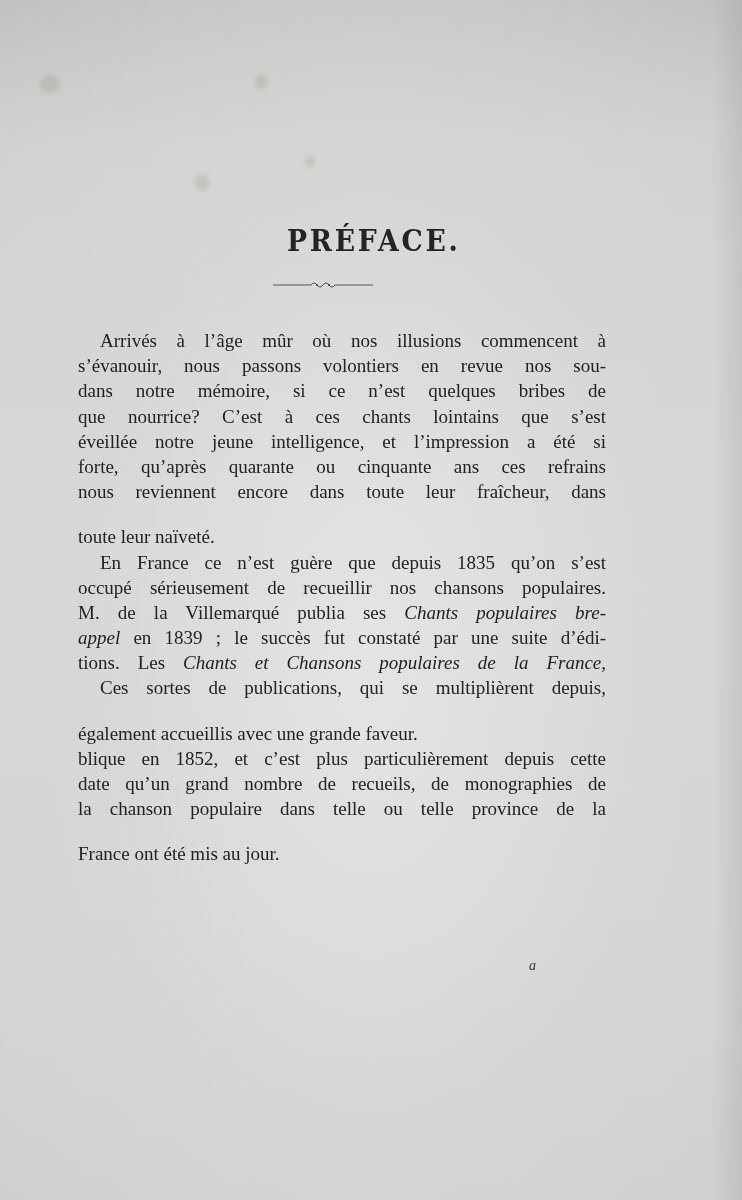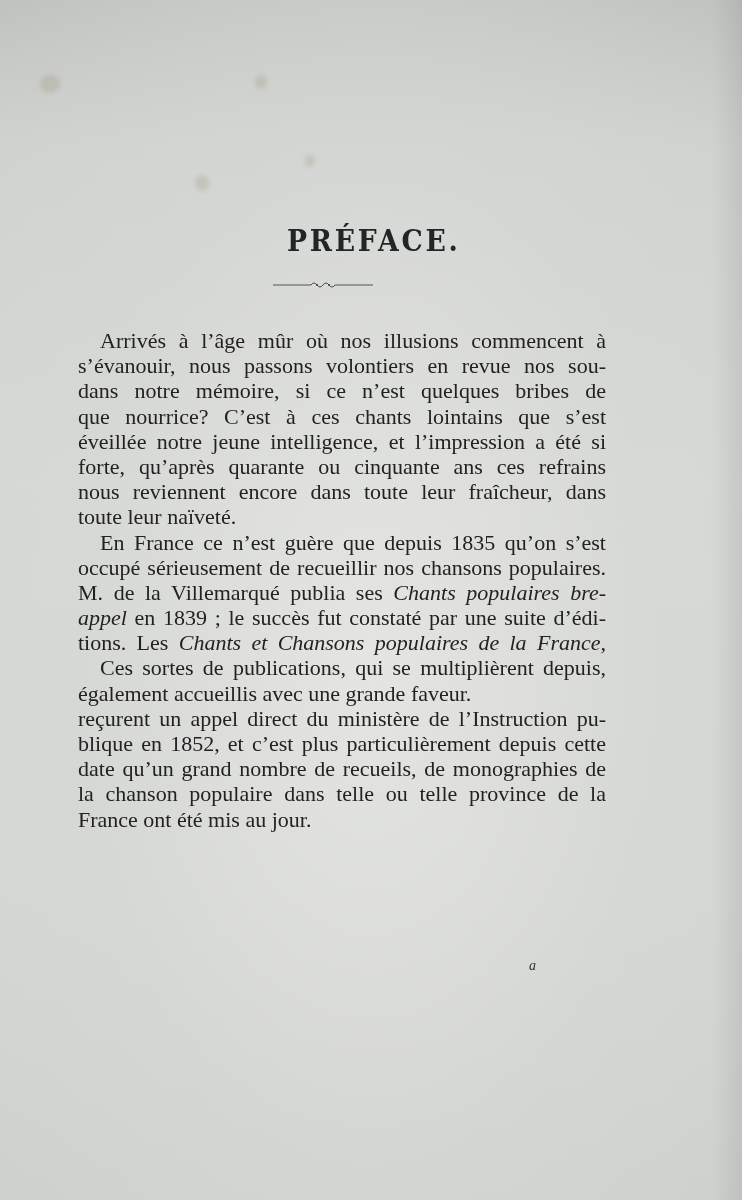--- a/index.html
+++ b/index.html
@@ -57,33 +57,34 @@
       left: 273px;
       width: 100px;
       height: 12px;
     }
     .text {
       position: absolute;
       top: 328px;
       left: 78px;
       width: 528px;
       font-family: "Liberation Serif", "DejaVu Serif", serif;
-      font-size: 22px;
+      font-size: 19px;
       line-height: 25.2px;
       color: #222;
     }
     .line {
       display: block;
       white-space: nowrap;
       text-align: justify;
       text-align-last: justify;
       height: 25.2px;
     }
     .line.last {
       text-align-last: left;
+      margin-top: 20px;
     }
     .line.indent {
       padding-left: 22px;
     }
     .it {
       font-style: italic;
     }
     .signature {
       position: absolute;
       top: 958px;
@@ -122,21 +123,20 @@
       <span class="line">forte, qu’après quarante ou cinquante ans ces refrains</span>
       <span class="line">nous reviennent encore dans toute leur fraîcheur, dans</span>
       <span class="line last">toute leur naïveté.</span>
       <span class="line indent">En France ce n’est guère que depuis 1835 qu’on s’est</span>
       <span class="line">occupé sérieusement de recueillir nos chansons populaires.</span>
       <span class="line">M. de la Villemarqué publia ses <span class="it">Chants populaires bre-</span></span>
       <span class="line"><span class="it">appel</span> en 1839 ; le succès fut constaté par une suite d’édi-</span>
       <span class="line">tions. Les <span class="it">Chants et Chansons populaires de la France,</span></span>
       <span class="line indent">Ces sortes de publications, qui se multiplièrent depuis,</span>
       <span class="line last">également accueillis avec une grande faveur.</span>
-      <span class="line">reçurent un appel direct du ministère de l’Instruction pu-</span>
       <span class="line">blique en 1852, et c’est plus particulièrement depuis cette</span>
       <span class="line">date qu’un grand nombre de recueils, de monographies de</span>
       <span class="line">la chanson populaire dans telle ou telle province de la</span>
       <span class="line last">France ont été mis au jour.</span>
     </div>
 
   <div class="signature">a</div>
 </div>
 
 </body></html>

